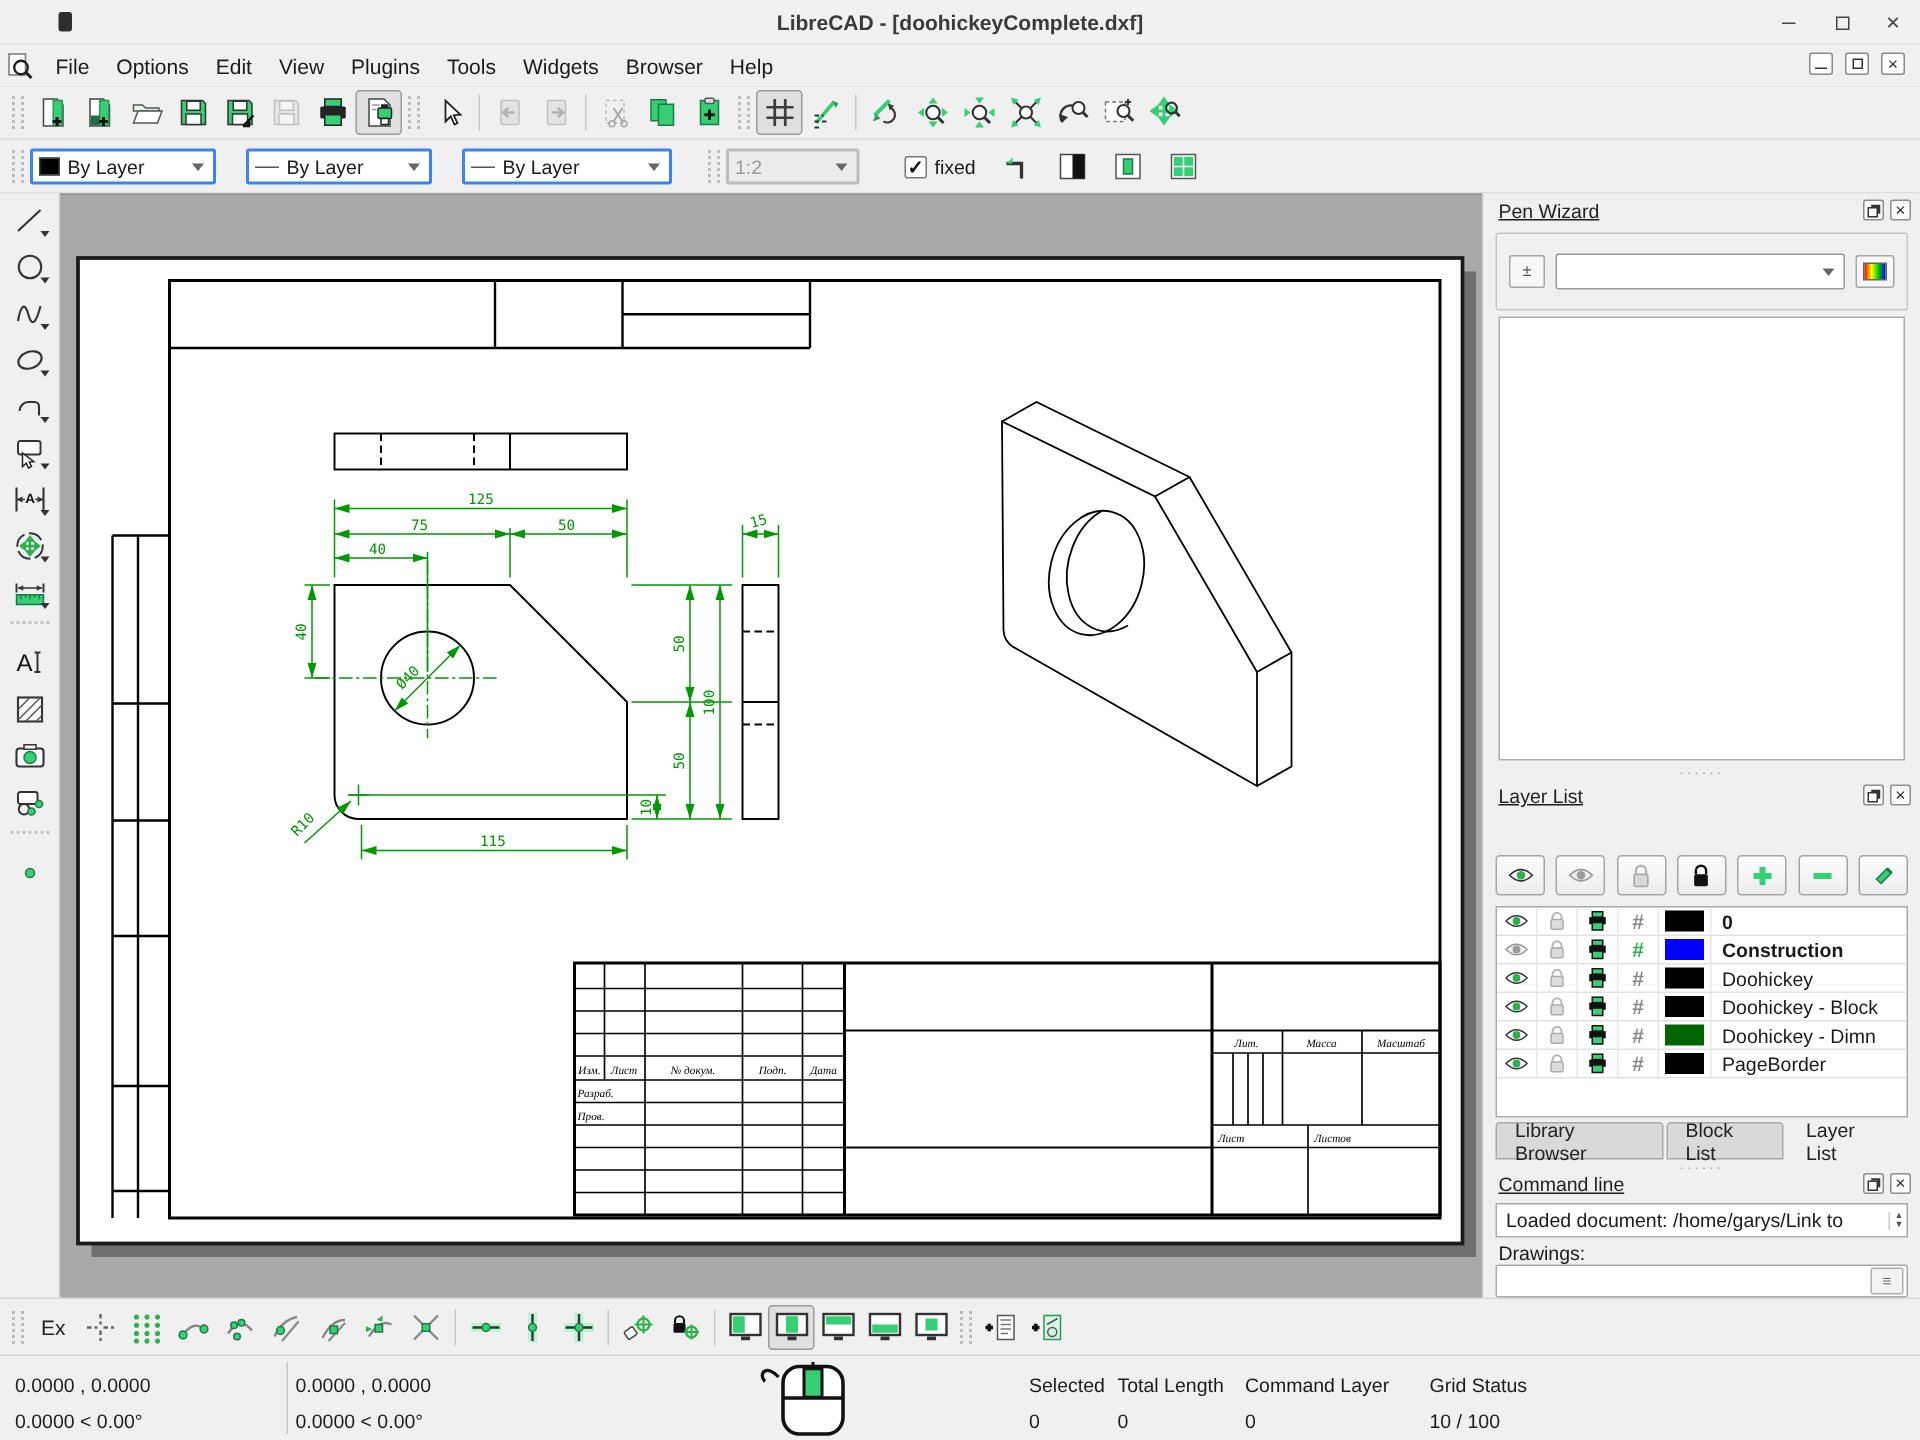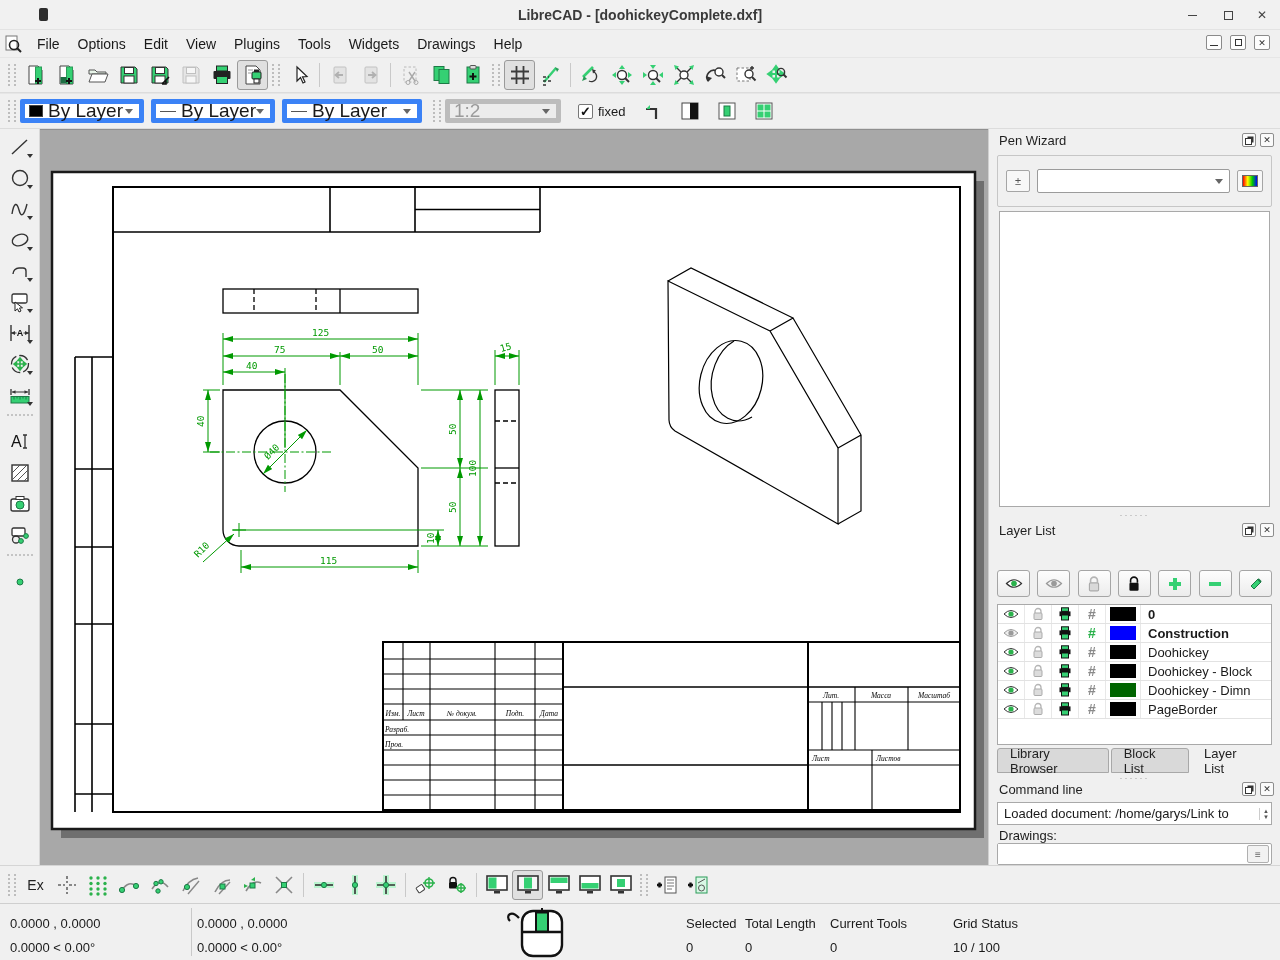--- a/index.html
+++ b/index.html
@@ -26,41 +26,41 @@
   #mdi-restore i { width:7px; height:7px; border:1.2px solid #333; display:block; }
 
   
   .toolbar { height:36px; display:flex; align-items:center; background:#f0f0f0; border-top:1px solid #e6e6e6; border-bottom:1px solid #dcdcdc; padding:0 4px; }
   .handle { width:8px; height:22px; border-left:2px dotted #bdbdbd; border-right:2px dotted #bdbdbd; margin:0 4px; }
   .sep { width:1px; height:24px; background:#c9c9c9; margin:0 4px; }
   .tbtn { width:31px; height:30px; display:flex; align-items:center; justify-content:center; border:1px solid transparent; border-radius:3px; }
   .tbtn.pressed { background:#e0e0e0; border-color:#9a9a9a; }
   .tbtn.disabled { opacity:.45; filter:grayscale(1); }
 
-  .combo { height:24px; background:#fff; border:5px solid #3b82f6; border-radius:2px; display:flex; align-items:center; padding:0 4px; margin-right:7px; font-size:19px; position:relative; }
+  .combo { height:24px; background:#fff; border:2px solid #3b82f6; border-radius:2px; display:flex; align-items:center; padding:0 4px; margin-right:20px; font-size:13px; position:relative; }
   .combo .swatch { width:14px; height:12px; background:#000; margin-right:5px; border:1px solid #444; }
   .combo .linesw { width:16px; height:0; border-top:1.6px solid #555; margin-right:5px; }
   .combo .arrow { margin-left:auto; width:0; height:0; border-left:4px solid transparent; border-right:4px solid transparent; border-top:5px solid #666; margin-right:2px; }
   .combo.disabled { background:#ececec; color:#9b9b9b; border-color:#bcbcbc; }
   #combo-color { width:124px; } #combo-width { width:124px; } #combo-style { width:140px; }
-  #combo-scale { width:116px; }
+  #combo-scale { width:89px; }
   .chk { width:15px; height:15px; border:1px solid #777; background:#fff; border-radius:2px; display:flex; align-items:center; justify-content:center; font-size:13px; font-weight:bold; color:#111; margin:0 5px 0 10px; }
 
   
   #main { flex:1; display:flex; min-height:0; }
   #lefttools { width:40px; background:#f0f0f0; border-right:1px solid #d8d8d8; display:flex; flex-direction:column; align-items:center; padding-top:2px; }
   .ltool { width:32px; height:31px; display:flex; align-items:center; justify-content:center; position:relative; border:1px solid transparent; border-radius:3px; }
   .ltool.dd::after { content:""; position:absolute; right:2px; bottom:3px; width:0; height:0; border-left:3.5px solid transparent; border-right:3.5px solid transparent; border-top:4px solid #333; }
   .lgap { height:12px; border-top:2px dotted #c4c4c4; width:26px; margin:4px 0 0 0; }
 
   #canvas { width:948px; position:relative; background:#a8a8a8; border-top:1px solid #8f8f8f; }
 
   
   #rightpanel { width:292px; background:#f0f0f0; border-left:1px solid #d0d0d0; position:relative; font-size:13px; }
-  .dockhdr { position:absolute; left:10px; font-size:13px; color:#1f1f1f; }
+  .dockhdr { position:absolute; left:10px; font-size:13px; color:#1f1f1f;text-decoration:underline; }
   .dockbtns { position:absolute; right:6px; display:flex; gap:4px; }
   .dockbtn { width:14px; height:14px; border:1px solid #8d8d8d; border-radius:2px; background:#fafafa; display:flex; align-items:center; justify-content:center; font-size:9px; color:#333; }
   .dockbtn .float { width:7px; height:7px; border:1px solid #333; background:#fff; box-shadow:2px -2px 0 -0.5px #333; margin:2px 0 0 -2px; }
   .splitdots { position:absolute; left:50%; transform:translateX(-50%); color:#9d9d9d; font-size:9px; letter-spacing:2px; }
 
   #pw-group { position:absolute; left:8px; right:8px; top:26px; height:52px; border:1px solid #c6c6c6; border-radius:2px; display:flex; align-items:center; padding:0 8px; gap:7px; }
   #pw-updown { width:24px; height:22px; border:1px solid #a5a5a5; border-radius:2px; background:#f7f7f7; font-size:11px; color:#555; display:flex; align-items:center; justify-content:center; }
   #pw-combo { flex:1; height:24px; background:#fff; border:1px solid #9b9b9b; border-radius:2px; position:relative; }
   #pw-combo .arrow { position:absolute; right:6px; top:9px; width:0; height:0; border-left:4px solid transparent; border-right:4px solid transparent; border-top:5px solid #666; }
   #pw-colorbtn { width:26px; height:22px; border:1px solid #a5a5a5; border-radius:2px; background:#f7f7f7; display:flex; align-items:center; justify-content:center; }
@@ -123,21 +123,21 @@
         <circle cx="10" cy="10" r="4.5" fill="none" stroke="#222" stroke-width="1.6"></circle>
         <line x1="13" y1="13" x2="17" y2="17" stroke="#222" stroke-width="2"></line>
       </svg>
     <div class="menu-item">File</div>
     <div class="menu-item">Options</div>
     <div class="menu-item">Edit</div>
     <div class="menu-item">View</div>
     <div class="menu-item">Plugins</div>
     <div class="menu-item">Tools</div>
     <div class="menu-item">Widgets</div>
-    <div class="menu-item">Drawings</div>
+    <div class="menu-item">Browser</div>
     <div class="menu-item">Help</div>
     <div class="mdictl" id="mdi-min">
         <i></i>
       </div>
     <div class="mdictl" id="mdi-restore">
         <i></i>
       </div>
     <div class="mdictl" id="mdi-close">✕</div>
   </div>
 
@@ -1041,21 +1041,21 @@
     </svg>
     <div class="statcol" style="left:686px;">
       <div>Selected</div>
       <div>0</div>
     </div>
     <div class="statcol" style="left:745px;">
       <div>Total Length</div>
       <div>0</div>
     </div>
     <div class="statcol" style="left:830px;">
-      <div>Current Tools</div>
+      <div>Command Layer</div>
       <div>0</div>
     </div>
     <div class="statcol" style="left:953px;">
       <div>Grid Status</div>
       <div>10 / 100</div>
     </div>
   </div>
 
 </div>
 

